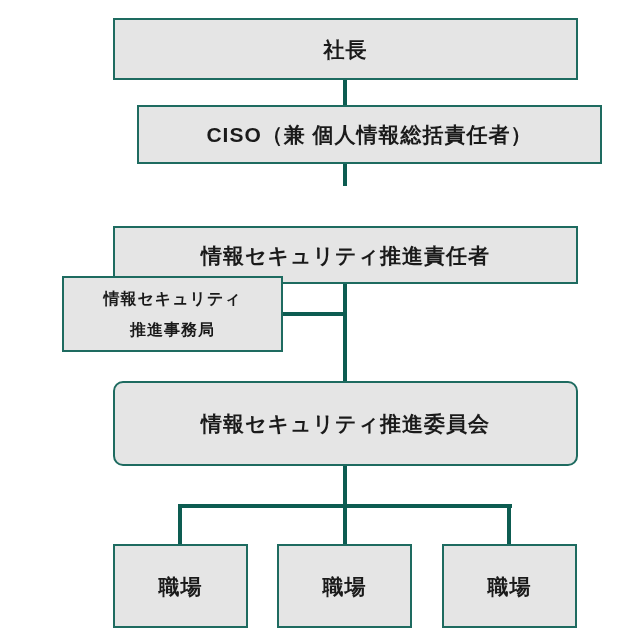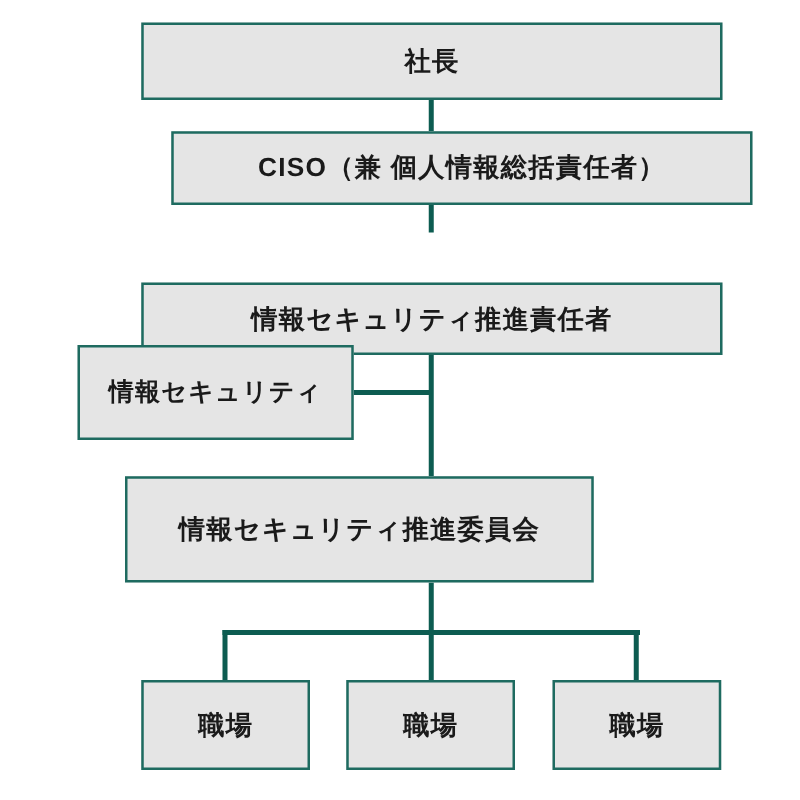--- a/index.html
+++ b/index.html
@@ -33,27 +33,27 @@
   }
   .connector {
     position: absolute;
     background: #0d5c51;
   }
 
   
   .box-president   { left: 113px; top: 18px;  width: 465px; height: 62px; }
   .box-ciso        { left: 113px; top: 105px; width: 465px; height: 59px; margin-left: 24px; }
   .box-sec-manager { left: 113px; top: 186px; width: 465px; height: 58px; margin-top: 40px; }
-  .box-committee   { left: 100px; top: 381px; width: 375px; height: 85px; }
+  .box-committee   { left: 113px; top: 381px; width: 465px; height: 85px; border-radius: 10px; }
 
   
-  .box-secretariat { left: 62px;  top: 276px; width: 221px; height: 76px; font-size: 20px; }
+  .box-secretariat { left: 62px;  top: 276px; width: 221px; height: 76px; font-size: 16px; }
 
   
-  .box-wp          { top: 544px; width: 135px; height: 72px; }
+  .box-wp          { top: 544px; width: 135px; height: 84px; }
   .box-wp-1 { left: 113px; }
   .box-wp-2 { left: 277px; }
   .box-wp-3 { left: 442px; }
 
   
   .conn-v1 { left: 343px; top: 80px;  width: 4px; height: 25px; }
   .conn-v2 { left: 343px; top: 163px; width: 4px; height: 23px; }
   .conn-v3 { left: 343px; top: 244px; width: 4px; height: 137px; }
   .conn-v4 { left: 343px; top: 466px; width: 4px; height: 38px; }
   .conn-side { left: 283px; top: 312px; width: 62px; height: 4px; }
@@ -84,20 +84,21 @@
   <div class="node box-ciso">
     <span>CISO（兼 個人情報総括責任者）</span>
   </div>
 
   <div class="node box-sec-manager">
     <span>情報セキュリティ推進責任者</span>
   </div>
 
   <div class="node box-secretariat">
     <span>情報セキュリティ</span>
+    <span>推進事務局</span>
   </div>
 
   <div class="node box-committee">
     <span>情報セキュリティ推進委員会</span>
   </div>
 
   <div class="node box-wp box-wp-1">
     <span>職場</span>
   </div>
 

